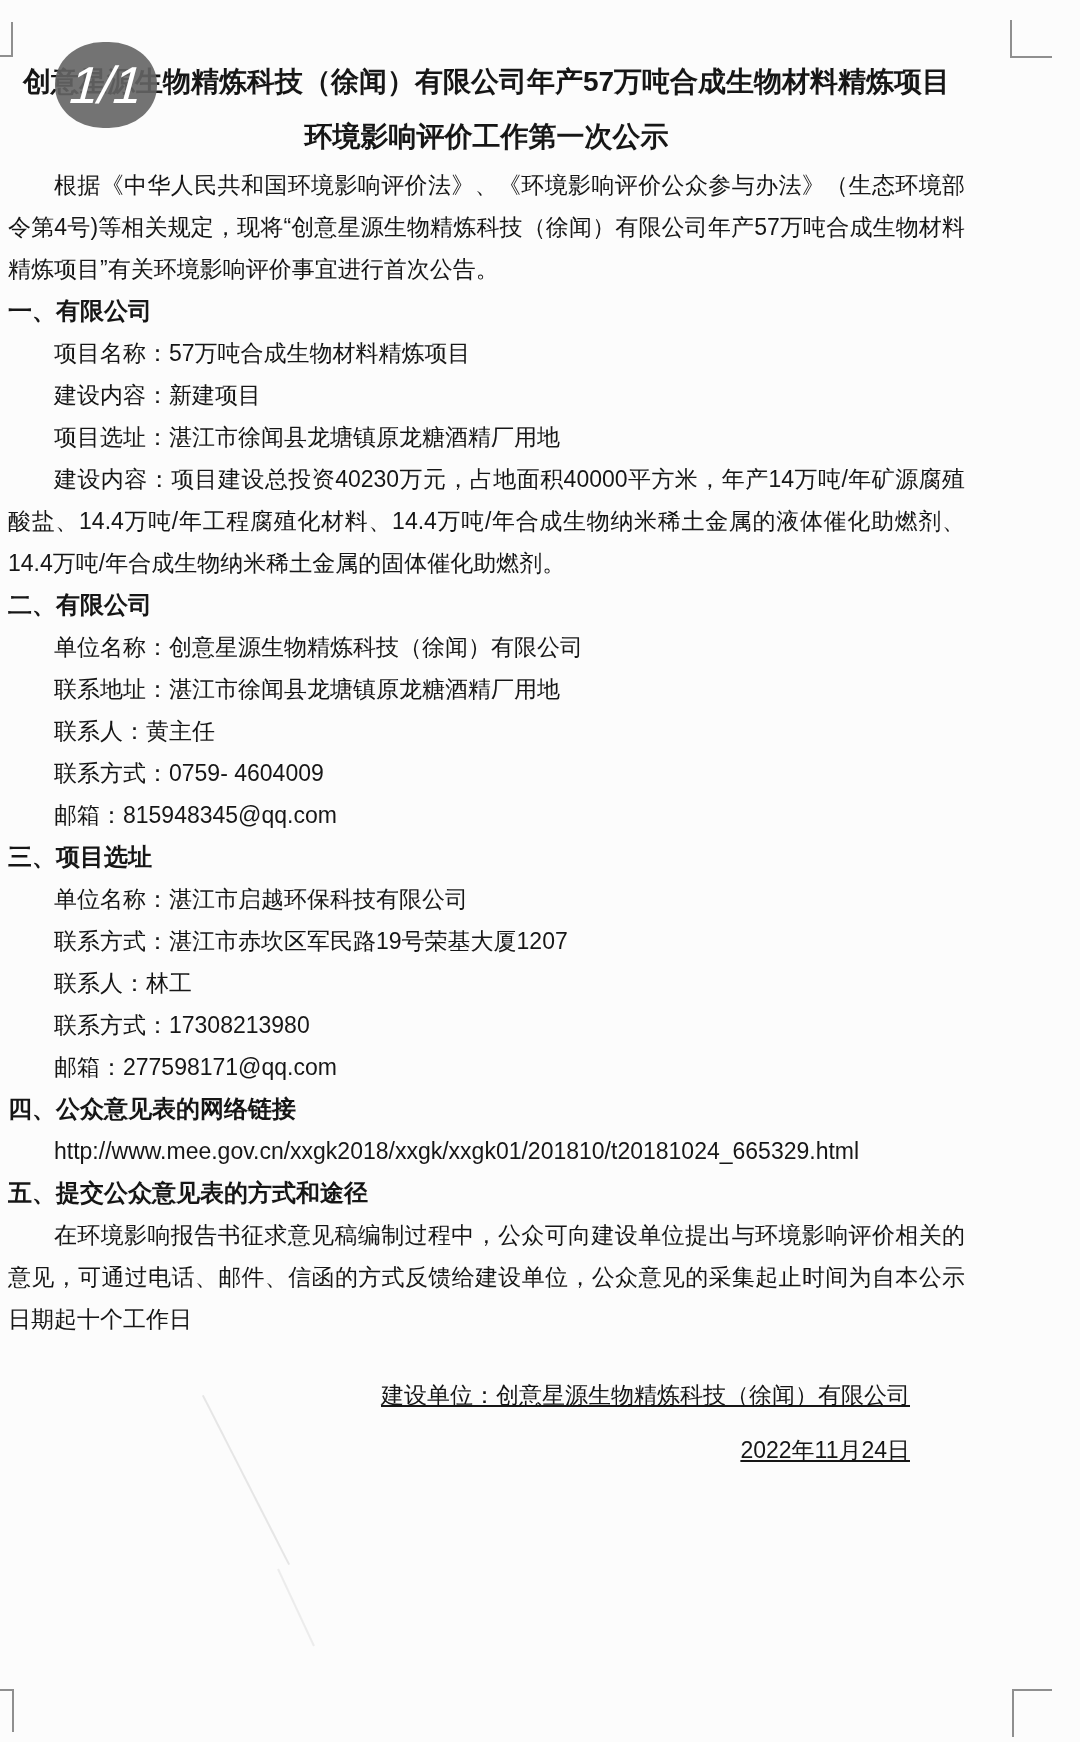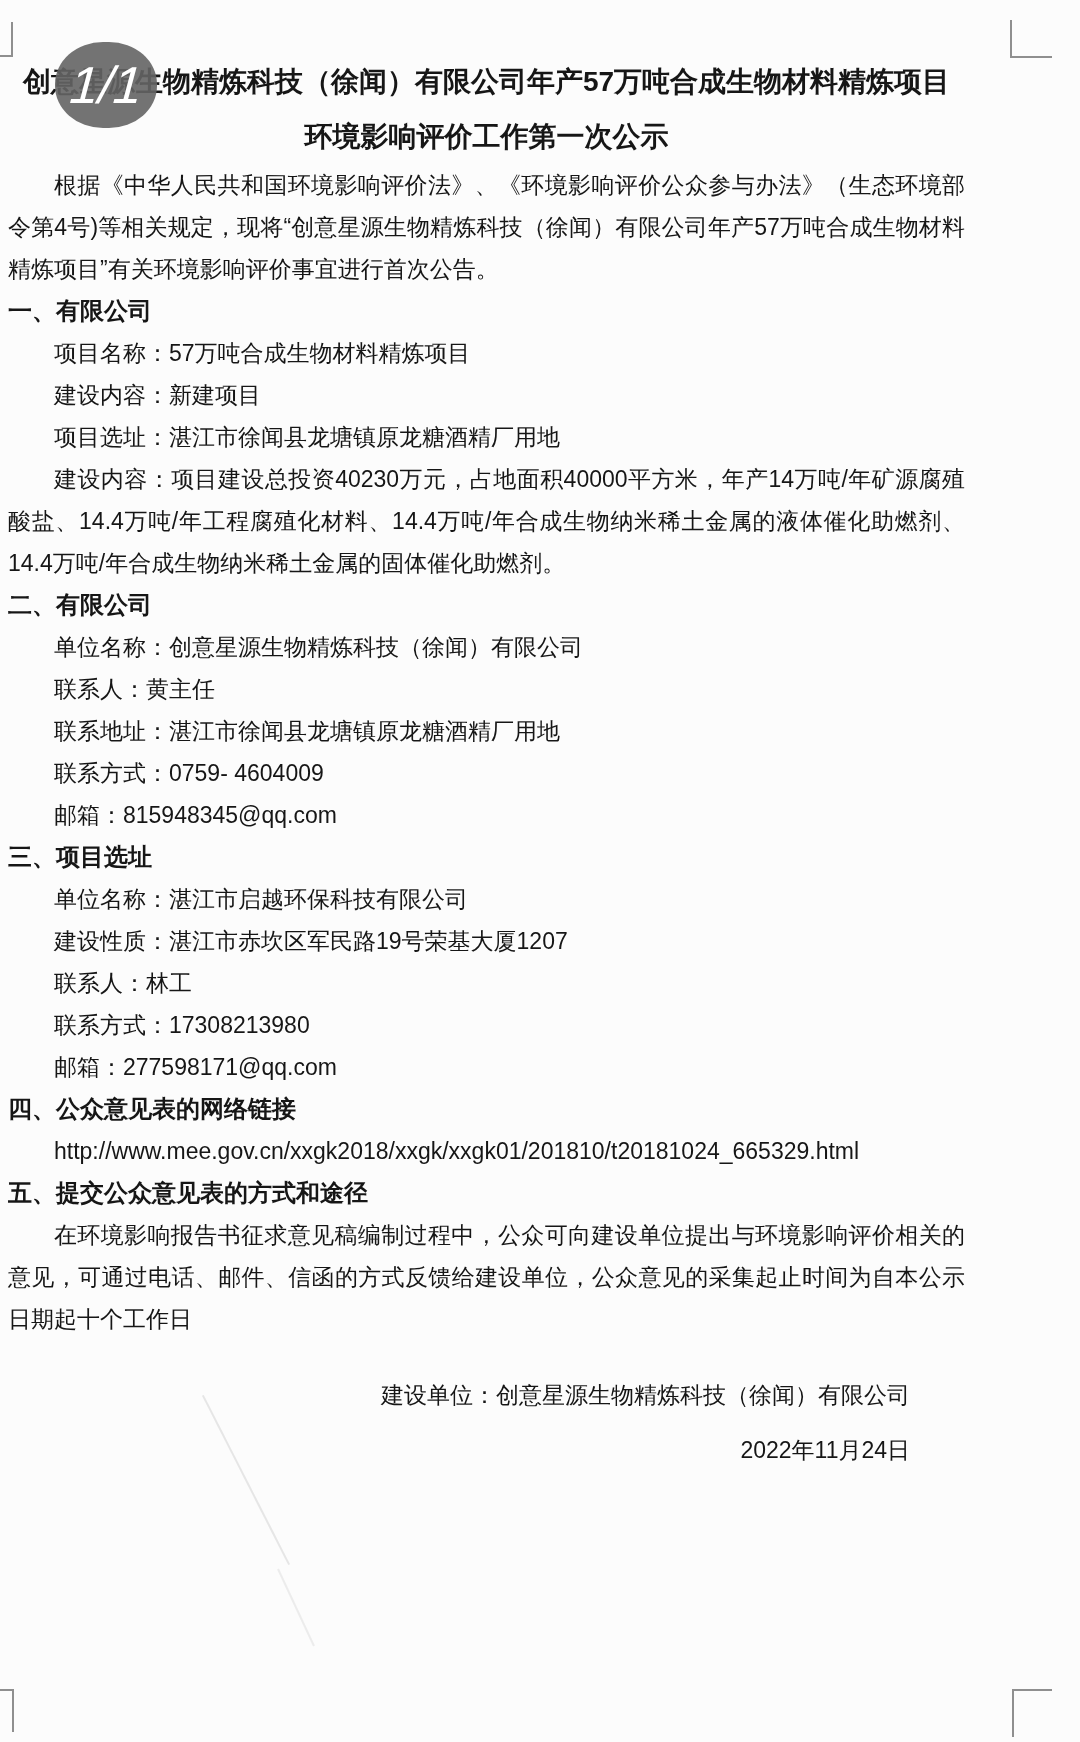--- a/index.html
+++ b/index.html
@@ -66,21 +66,21 @@
     text-justify: inter-ideograph;
   }
 
   .sec-heading {
     margin: 0;
     font-size: 24px;
     font-weight: 700;
     line-height: 42px;
   }
 
-  .sig { margin-top: 28px; padding-right: 55px; text-align: right; }
+  .sig { margin-top: 28px; padding-right: 55px; text-align: right; text-decoration: underline; }
   .sig p { margin: 0; font-size: 23px; line-height: 55px; }
 </style>
 </head>
 <body>
 
 <div class="page">
 
   <div class="mark tl"></div>
   <div class="mark tr"></div>
   <div class="mark bl"></div>
@@ -105,29 +105,29 @@
         <section class="sec">
     <h2 class="sec-heading">一、有限公司</h2>
   <p class="para">项目名称：57万吨合成生物材料精炼项目</p>
           <p class="para">建设内容：新建项目</p>
           <p class="para">项目选址：湛江市徐闻县龙塘镇原龙糖酒精厂用地</p>
           <p class="para">建设内容：项目建设总投资40230万元，占地面积40000平方米，年产14万吨/年矿源腐殖酸盐、14.4万吨/年工程腐殖化材料、14.4万吨/年合成生物纳米稀土金属的液体催化助燃剂、14.4万吨/年合成生物纳米稀土金属的固体催化助燃剂。</p>
         </section>
         <section class="sec">
     <h2 class="sec-heading">二、有限公司</h2>
   <p class="para">单位名称：创意星源生物精炼科技（徐闻）有限公司</p>
+          <p class="para">联系地址：湛江市徐闻县龙塘镇原龙糖酒精厂用地</p>
           <p class="para">联系人：黄主任</p>
-          <p class="para">联系地址：湛江市徐闻县龙塘镇原龙糖酒精厂用地</p>
           <p class="para">联系方式：0759- 4604009</p>
           <p class="para">邮箱：815948345@qq.com</p>
         </section>
         <section class="sec">
     <h2 class="sec-heading">三、项目选址</h2>
   <p class="para">单位名称：湛江市启越环保科技有限公司</p>
-          <p class="para">建设性质：湛江市赤坎区军民路19号荣基大厦1207</p>
+          <p class="para">联系方式：湛江市赤坎区军民路19号荣基大厦1207</p>
           <p class="para">联系人：林工</p>
           <p class="para">联系方式：17308213980</p>
           <p class="para">邮箱：277598171@qq.com</p>
         </section>
         <section class="sec">
     <h2 class="sec-heading">四、公众意见表的网络链接</h2>
   <p class="para">http://www.mee.gov.cn/xxgk2018/xxgk/xxgk01/201810/t20181024_665329.html</p>
         </section>
         <section class="sec">
     <h2 class="sec-heading">五、提交公众意见表的方式和途径</h2>

